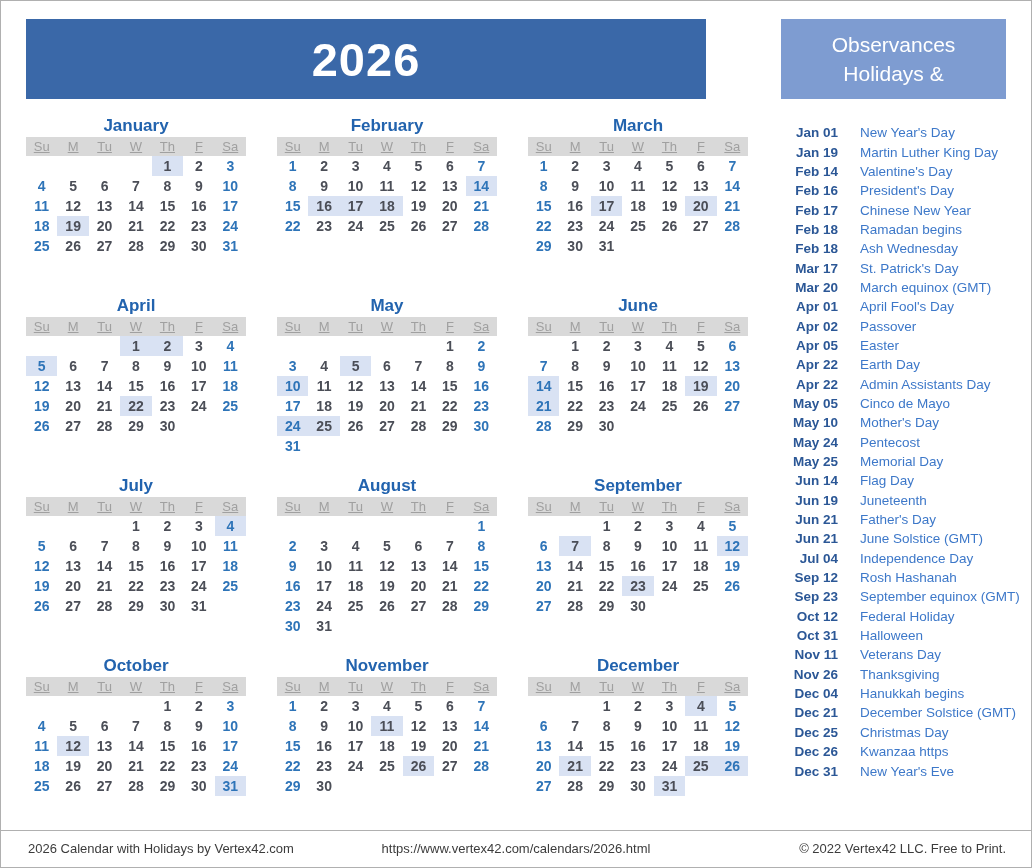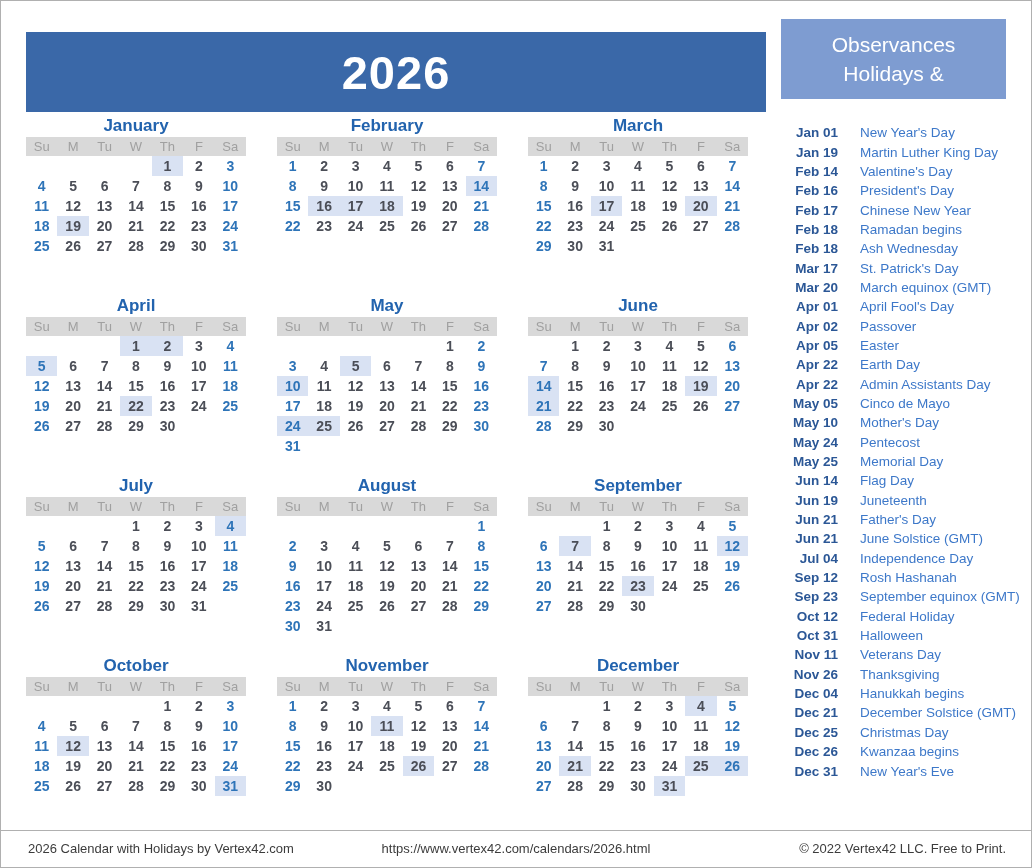--- a/index.html
+++ b/index.html
@@ -4,44 +4,44 @@
 <style>
   * { box-sizing: border-box; }
   html,body { margin:0; padding:0; }
   body {
     width:1032px; height:868px; position:relative;
     background:#ffffff; border:1px solid #b0b0b0;
     font-family:"Liberation Sans", sans-serif;
     overflow:hidden;
   }
   .banner {
-    position:absolute; left:25px; top:18px; width:740px; height:80px;
+    position:absolute; left:25px; top:18px; width:680px; height:80px;
     background:var(--banner-blue);
     color:#fff; display:flex; align-items:center; justify-content:center;
-    font-size:47px; font-weight:bold; letter-spacing:1px;margin-top:13px;
+    font-size:47px; font-weight:bold; letter-spacing:1px;
   }
   .side-banner {
     position:absolute; left:780px; top:18px; width:225px; height:80px;
     background:var(--sidebar-blue);
     color:#fff; display:flex; flex-direction:column; justify-content:center;
     text-align:center; font-size:21px; line-height:29px;
   }
   .months {
     position:absolute; left:25px; top:113px;
     display:grid; grid-template-columns:repeat(3,220px);
     column-gap:31px; grid-auto-rows:180px;
   }
   .month-title {
     text-align:center; font-weight:bold; font-size:17px;
     color:var(--title-blue); height:23px; line-height:23px;
   }
   .dow-row {
     display:grid; grid-template-columns:repeat(7,1fr);
     background:var(--dow-bg); color:var(--dow-text);
-    height:19px; line-height:19px; font-size:13px; text-align:center;
+    height:19px; line-height:19px; font-size:13px; text-align:center;text-decoration:underline;
   }
   .days {
     display:grid; grid-template-columns:repeat(7,1fr); grid-auto-rows:20px;
     font-size:14px; font-weight:bold; text-align:center;
     color:var(--weekday-text);
   }
   .day { line-height:20px; }
   .day.wknd { color:var(--weekend-text); }
   .day.hl { background:var(--highlight); }
   .holidays { position:absolute; left:789px; top:122px; }
@@ -758,21 +758,21 @@
     <div class="holiday-row">
       <div class="holiday-date">Dec 21</div>
       <div class="holiday-name">December Solstice (GMT)</div>
     </div>
     <div class="holiday-row">
       <div class="holiday-date">Dec 25</div>
       <div class="holiday-name">Christmas Day</div>
     </div>
     <div class="holiday-row">
       <div class="holiday-date">Dec 26</div>
-      <div class="holiday-name">Kwanzaa begins</div>
+      <div class="holiday-name">Kwanzaa https</div>
     </div>
     <div class="holiday-row">
       <div class="holiday-date">Dec 31</div>
       <div class="holiday-name">New Year's Eve</div>
     </div>
   </div>
 
 <div class="footer">
   <span class="footer-left">2026 Calendar with Holidays by Vertex42.com</span>
   <span class="footer-center">https://www.vertex42.com/calendars/2026.html</span>

